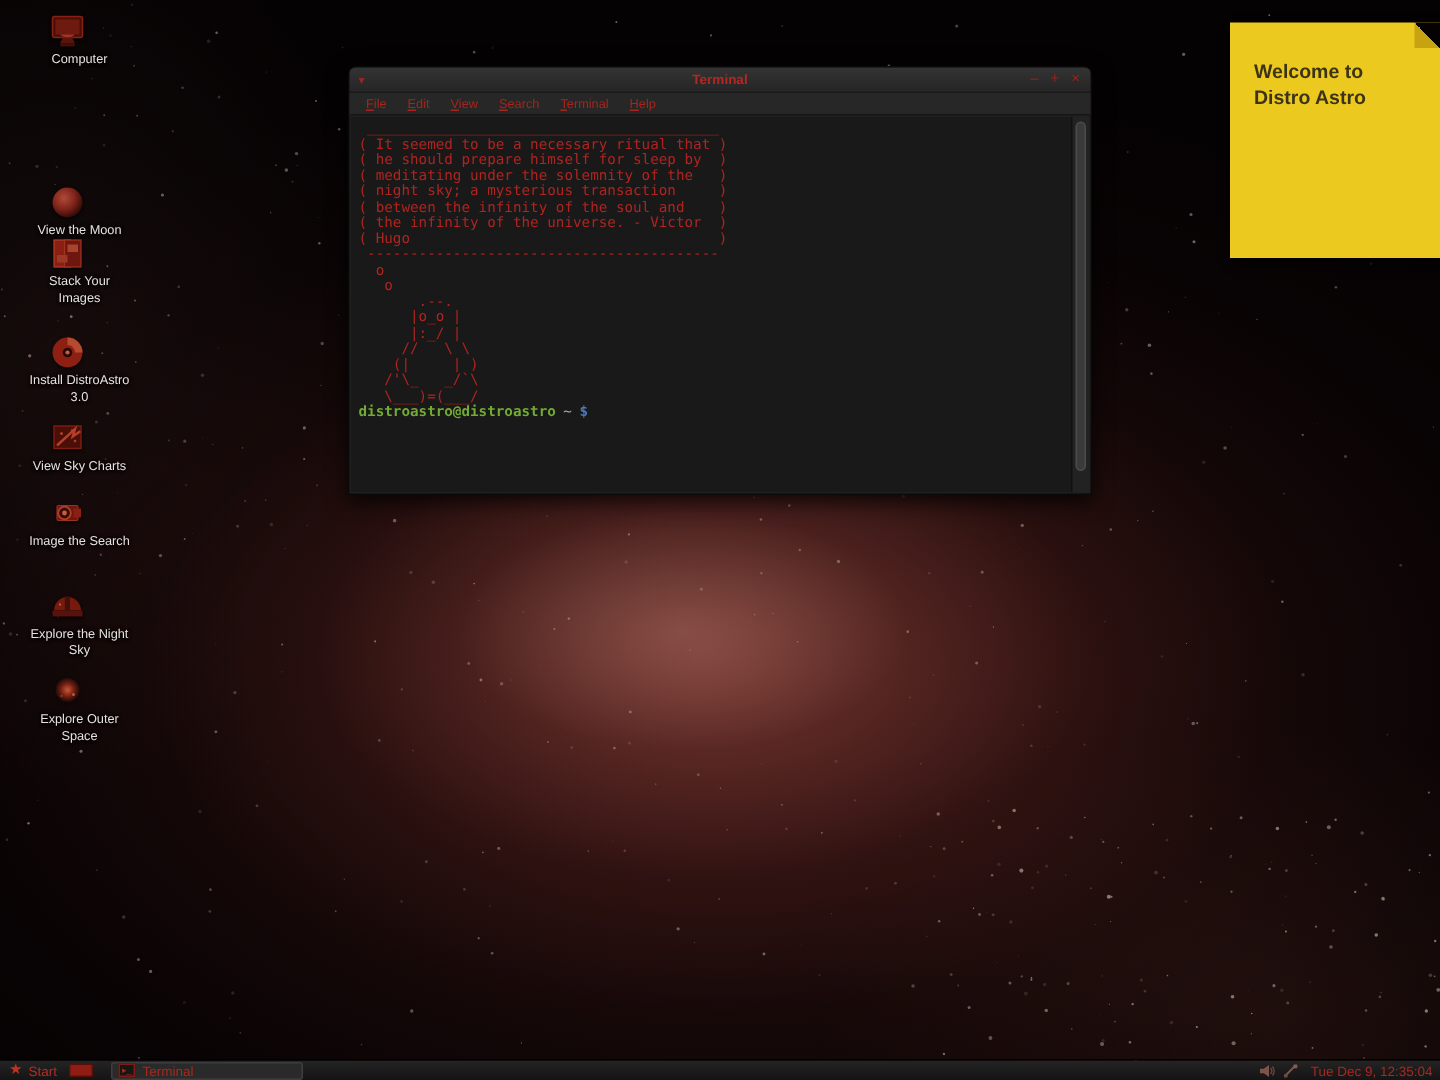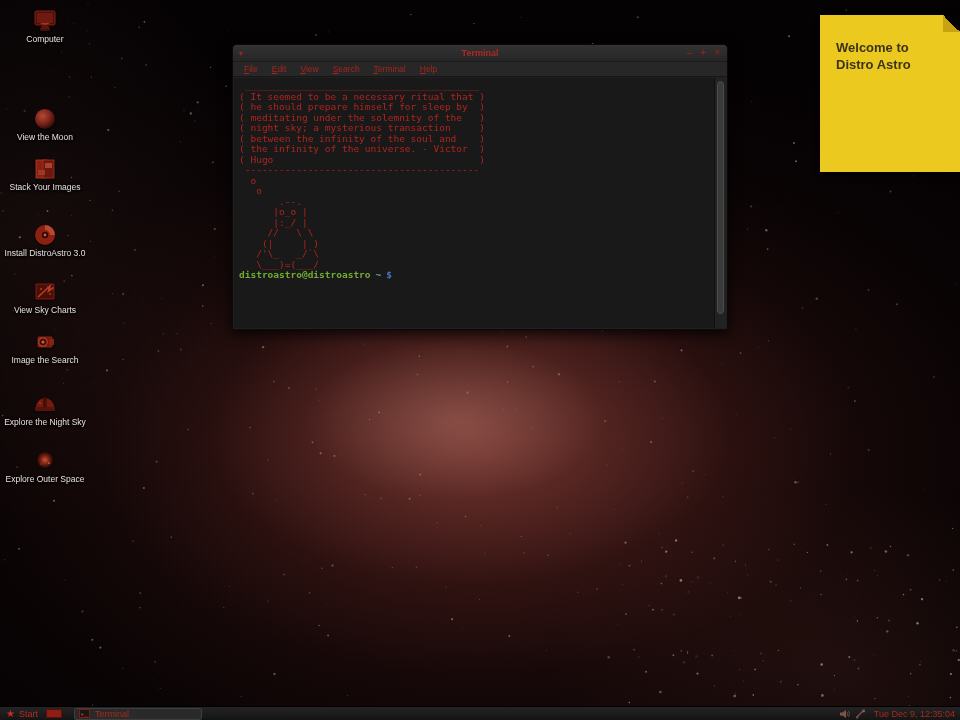--- a/index.html
+++ b/index.html
@@ -16,21 +16,21 @@
       radial-gradient(ellipse 520px 320px at 485px 455px, rgba(90,34,30,0.36),   rgba(90,34,30,0) 100%),
       radial-gradient(ellipse 680px 430px at 490px 465px, rgba(60,22,20,0.32),   rgba(60,22,20,0) 100%),
       radial-gradient(ellipse 300px 190px at 88% 94%,     rgba(110,55,45,0.22),  rgba(110,55,45,0) 100%),
       radial-gradient(ellipse 220px 300px at 4% 32%,      rgba(95,55,50,0.16),   rgba(95,55,50,0) 100%);
   }
   #stars { position:absolute; inset:0; }
 
   
   .dicon { position:absolute; left:2px; width:86px; text-align:center; cursor:default; }
   .dicon .glyph { display:block; height:22px; margin-bottom:2px; }
-  .dicon .lbl { color:#e6e2e0; font-size:8.5px; line-height:11px; text-shadow:0 1px 2px #000, 0 0 3px #000; }
+  .dicon .lbl { color:#e6e2e0; font-size:8.5px; line-height:11px; text-shadow:0 1px 2px #000, 0 0 3px #000;margin-left:16px; }
 
   
   .note { position:absolute; left:820px; top:15px; width:140px; height:157px;
           background:#ecc91f; box-shadow:2px 3px 7px rgba(0,0,0,0.65); }
   .note .fold { position:absolute; top:0; right:0; width:17px; height:17px;
           background:linear-gradient(225deg, #050203 0 50%, #c7a312 50% 100%); }
   .note .ntext { position:absolute; left:16px; top:24px; font-size:13px; font-weight:bold;
           color:#3c3318; line-height:17px; }
 
   
@@ -545,21 +545,21 @@
           <rect x="5" y="3" width="16" height="10" fill="#6e1a10"></rect>
           <path d="M8 13 a6 4 0 0 0 10 0 z" fill="#a83424"></path>
           <path d="M10 15 h6 l2 4 h-10 z" fill="#5a140c"></path>
           <rect x="8" y="19" width="10" height="2" rx="1" fill="#40100a"></rect>
         </svg>
     </span>
     <div class="lbl">Computer</div>
   </div>
 
 
-  <div class="dicon" style="top:108px">
+  <div class="dicon" style="top:124px">
     <span class="glyph red-icon-shadow">
       <svg width="26" height="22" viewBox="0 0 26 22">
           <defs>
             <radialGradient id="mg" cx="38%" cy="35%" r="70%">
               <stop offset="0%" stop-color="#b04a38"></stop>
               <stop offset="55%" stop-color="#7e231a"></stop>
               <stop offset="100%" stop-color="#2a0805"></stop>
             </radialGradient>
           </defs>
           <circle cx="13" cy="11" r="10" fill="url(#mg)"></circle>

